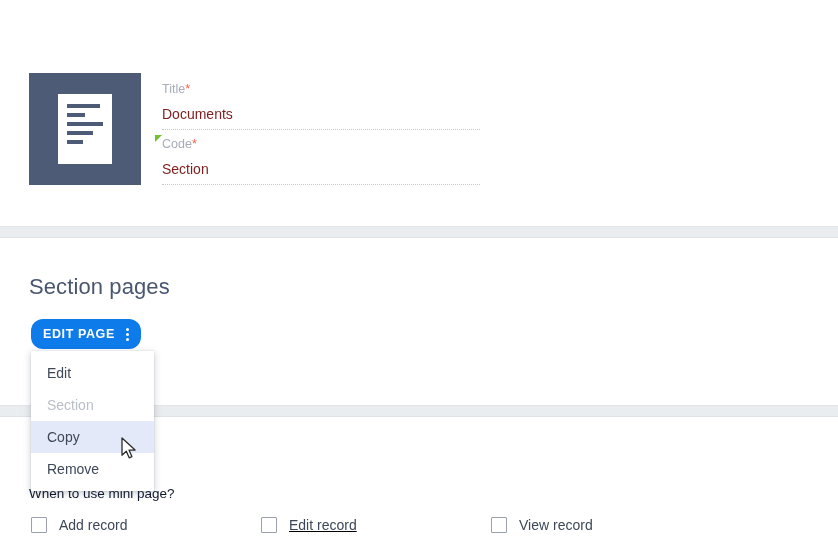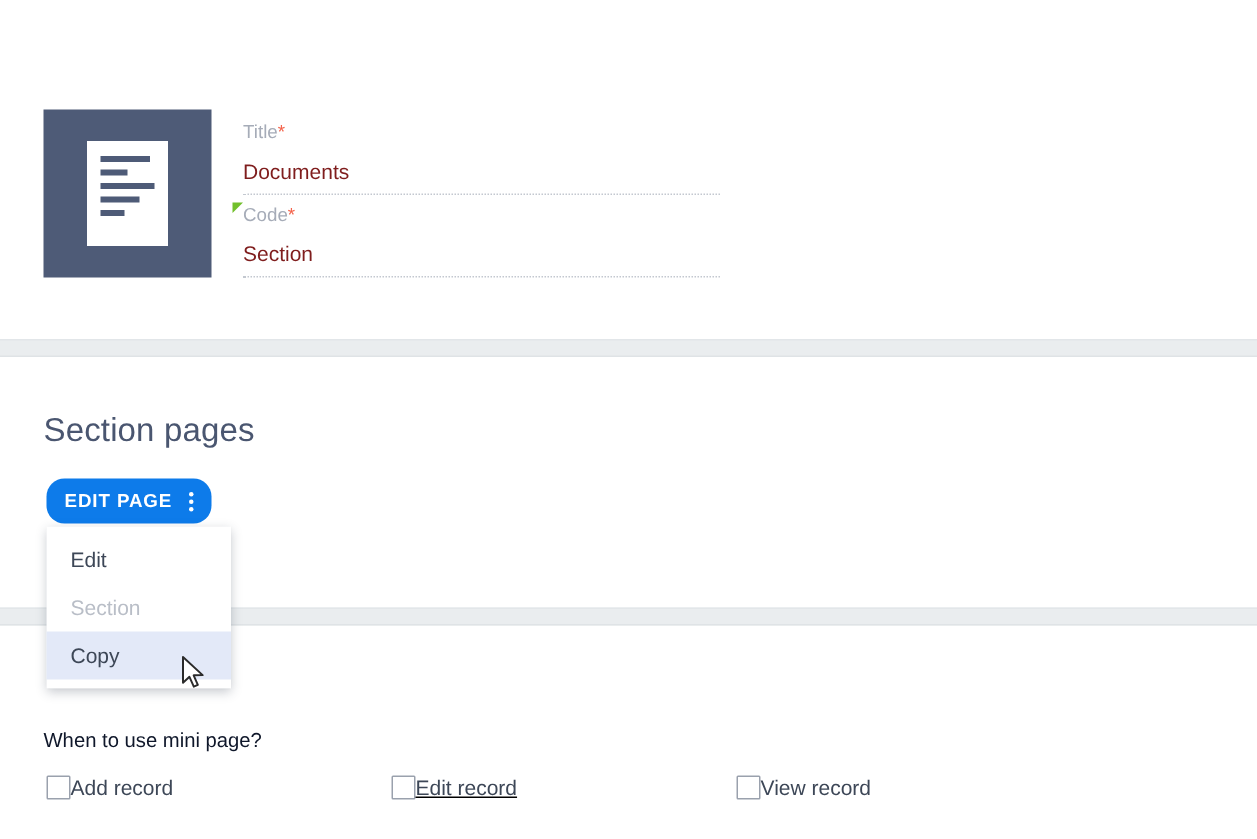--- a/index.html
+++ b/index.html
@@ -194,20 +194,21 @@
     position: absolute;
     top: 517px;
     left: 0;
     width: 838px;
     height: 20px;
   }
   .cb-item {
     position: absolute;
     display: flex;
     align-items: center;
+    gap: 12px;
     cursor: pointer;
   }
   .cb-box {
     width: 16px; height: 16px;
     border: 1.5px solid #9aa1ad;
     background: #ffffff;
     border-radius: 1px;
     flex: none;
   }
   .cb-text {
@@ -294,20 +295,21 @@
     <div class="cb-item" style="left:491px;">
       <span class="cb-box"></span>
       <span class="cb-text">View record</span>
     </div>
   </div>
 
   <div class="dropdown">
     <div class="menu-item">Edit</div>
     <div class="menu-item disabled">Section</div>
     <div class="menu-item highlight">Copy</div>
+    <div class="menu-item">Remove</div>
   </div>
 
   <div class="cursor">
     <svg width="17" height="24" viewBox="0 0 17 24" xmlns="http://www.w3.org/2000/svg">
       <path d="M1 1 L1 18.2 L5.3 14.2 L8.2 20.8 L10.9 19.6 L8.1 13.2 L14.1 13.1 Z" fill="#ffffff" stroke="#2b2b2b" stroke-width="1.3" stroke-linejoin="round"></path>
     </svg>
   </div>
 
 </div>
 

